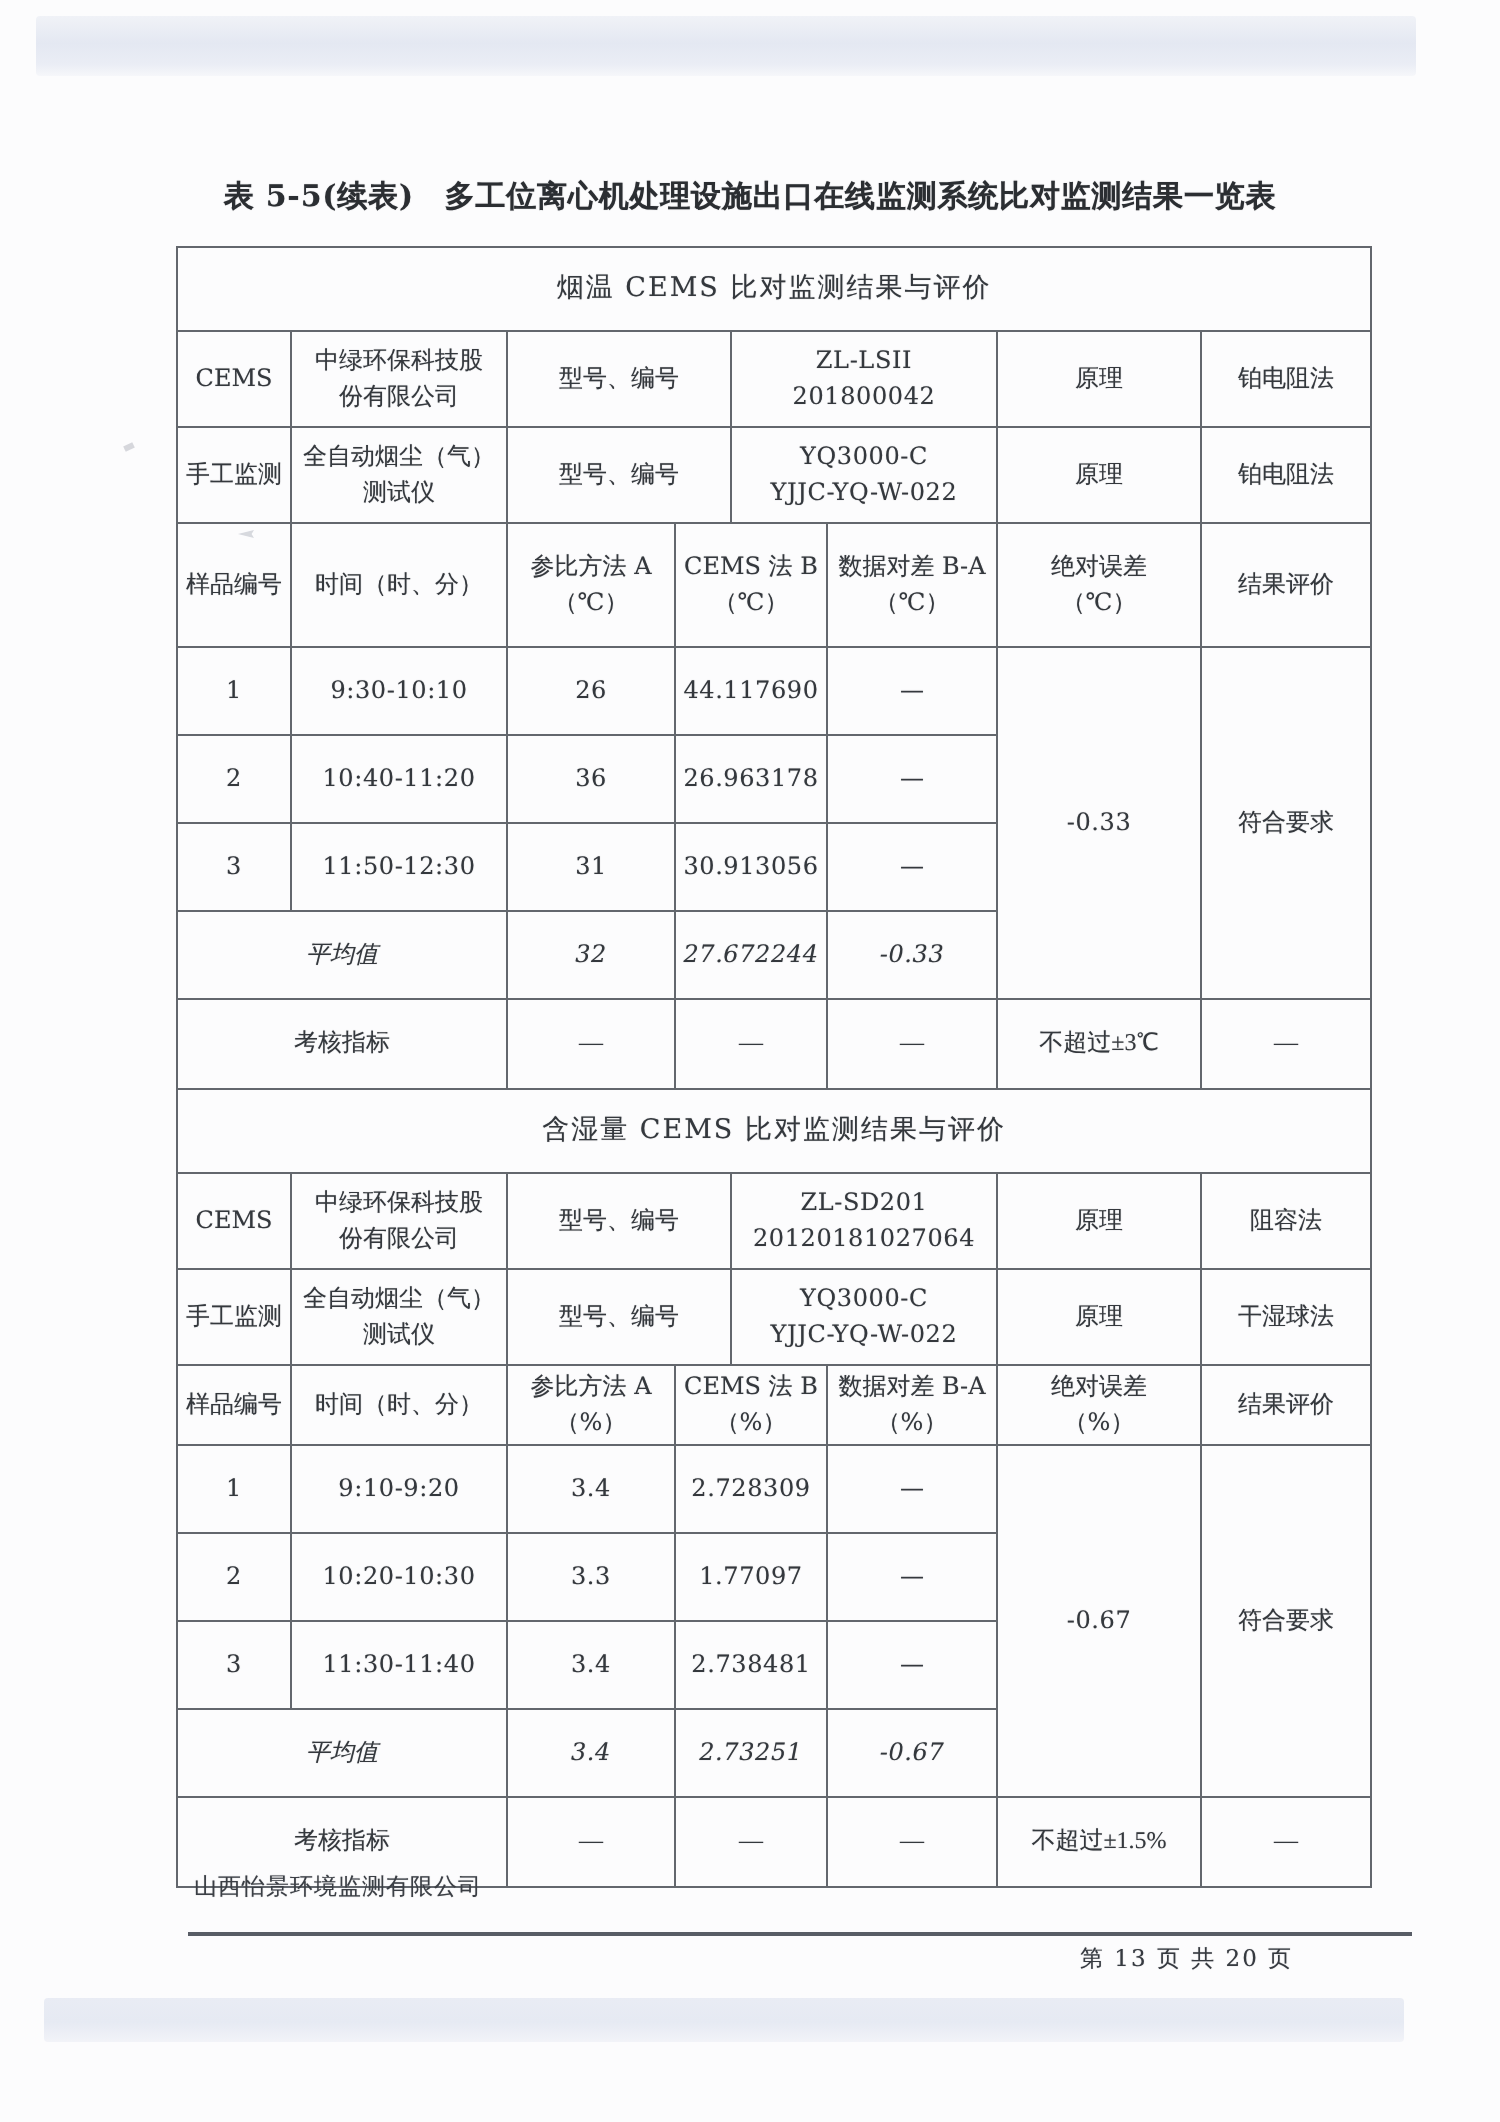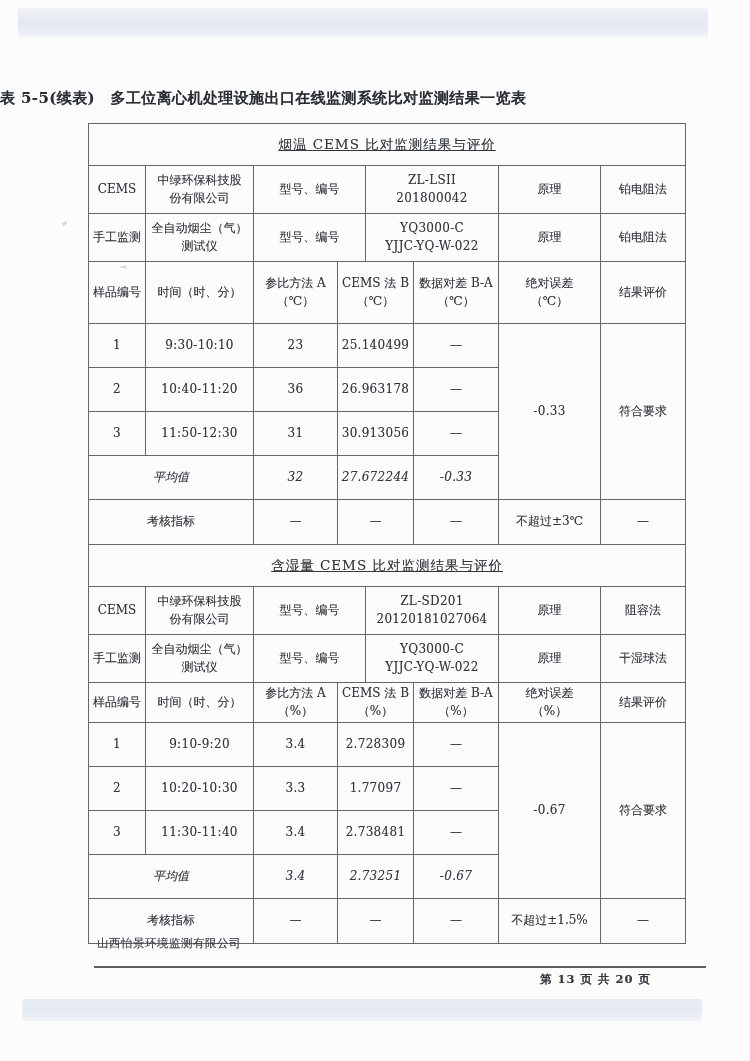--- a/index.html
+++ b/index.html
@@ -16,55 +16,55 @@
     border-radius:2px;
   }
   .scan-strip-bottom{
     position:absolute;left:22px;top:999px;width:680px;height:22px;
     background:linear-gradient(180deg,#e9ecf4 0%,#e6eaf3 55%,#f2f3f8 100%);
     border-radius:2px;
   }
   .artifact1{position:absolute;left:62px;top:222px;width:5px;height:3px;background:rgba(125,130,145,.30);transform:rotate(-25deg);}
   .artifact2{position:absolute;left:119px;top:265px;width:8px;height:4px;background:rgba(120,126,142,.28);clip-path:polygon(100% 0,0 50%,100% 100%,85% 50%);}
   .doc-title{
-    position:absolute;top:89px;left:0;width:750px;text-align:left;
+    position:absolute;top:89px;left:0;width:750px;text-align:center;
     font-size:15px;font-weight:bold;color:#2b2e32;letter-spacing:.4px;
   }
   table.report{
     position:absolute;left:88px;top:123px;width:597px;
     border-collapse:collapse;table-layout:fixed;
     font-size:12px;
   }
   table.report td{
     border:1px solid #63676d;
     text-align:center;vertical-align:middle;
     padding:1px 2px;line-height:1.45;
     box-sizing:border-box;overflow:hidden;
     color:#34383d;
   }
-  td.sec{font-size:13.5px;letter-spacing:1px;color:#2e3136;text-decoration:underline;}
+  td.sec{font-size:13.5px;letter-spacing:1px;color:#2e3136;}
   .two-line div{display:block;}
   .num{letter-spacing:.3px;}
   tr.h-sec{height:42px;}
   tr.h-eq{height:48px;}
   tr.h-hd1{height:62px;}
   tr.h-hd2{height:40px;}
   tr.h-d{height:44px;}
   tr.h-avg{height:44px;font-style:italic;}
-  tr.h-as{height:45px;}
+  tr.h-as{height:45px;font-family:Liberation Serif, serif;}
   .footer-rule{
     position:absolute;left:94px;top:966px;width:612px;height:0;
     border-top:2px solid #585d66;
   }
   .footer-company{
     position:absolute;left:97px;top:936px;font-size:11.5px;color:#3b3f45;letter-spacing:.5px;
   }
   .footer-page{
     position:absolute;left:540px;top:972px;width:120px;text-align:left;
-    font-size:11.5px;font-weight:700;color:#363a40;letter-spacing:1px;
+    font-size:11.5px;font-weight:400;color:#363a40;letter-spacing:1px;
   }
 </style>
 </head>
 <body>
 
 <div class="scan-strip-top"></div>
 <div class="scan-strip-bottom"></div>
 <div class="artifact1"></div>
 <div class="artifact2"></div>
 
@@ -135,22 +135,22 @@
     <td class="two-line">
       <div>绝对误差</div>
       <div>（℃）</div>
     </td>
     <td>结果评价</td>
   </tr>
 
   <tr class="h-d">
     <td class="num">1</td>
     <td class="num">9:30-10:10</td>
-    <td class="num">23</td>
-    <td colspan="2" class="num">25.140499</td>
+    <td class="num">26</td>
+    <td colspan="2" class="num">44.117690</td>
     <td>—</td>
     <td rowspan="4" class="num">-0.33</td>
     <td rowspan="4">符合要求</td>
   </tr>
   <tr class="h-d">
     <td class="num">2</td>
     <td class="num">10:40-11:20</td>
     <td class="num">36</td>
     <td colspan="2" class="num">26.963178</td>
     <td>—</td>

